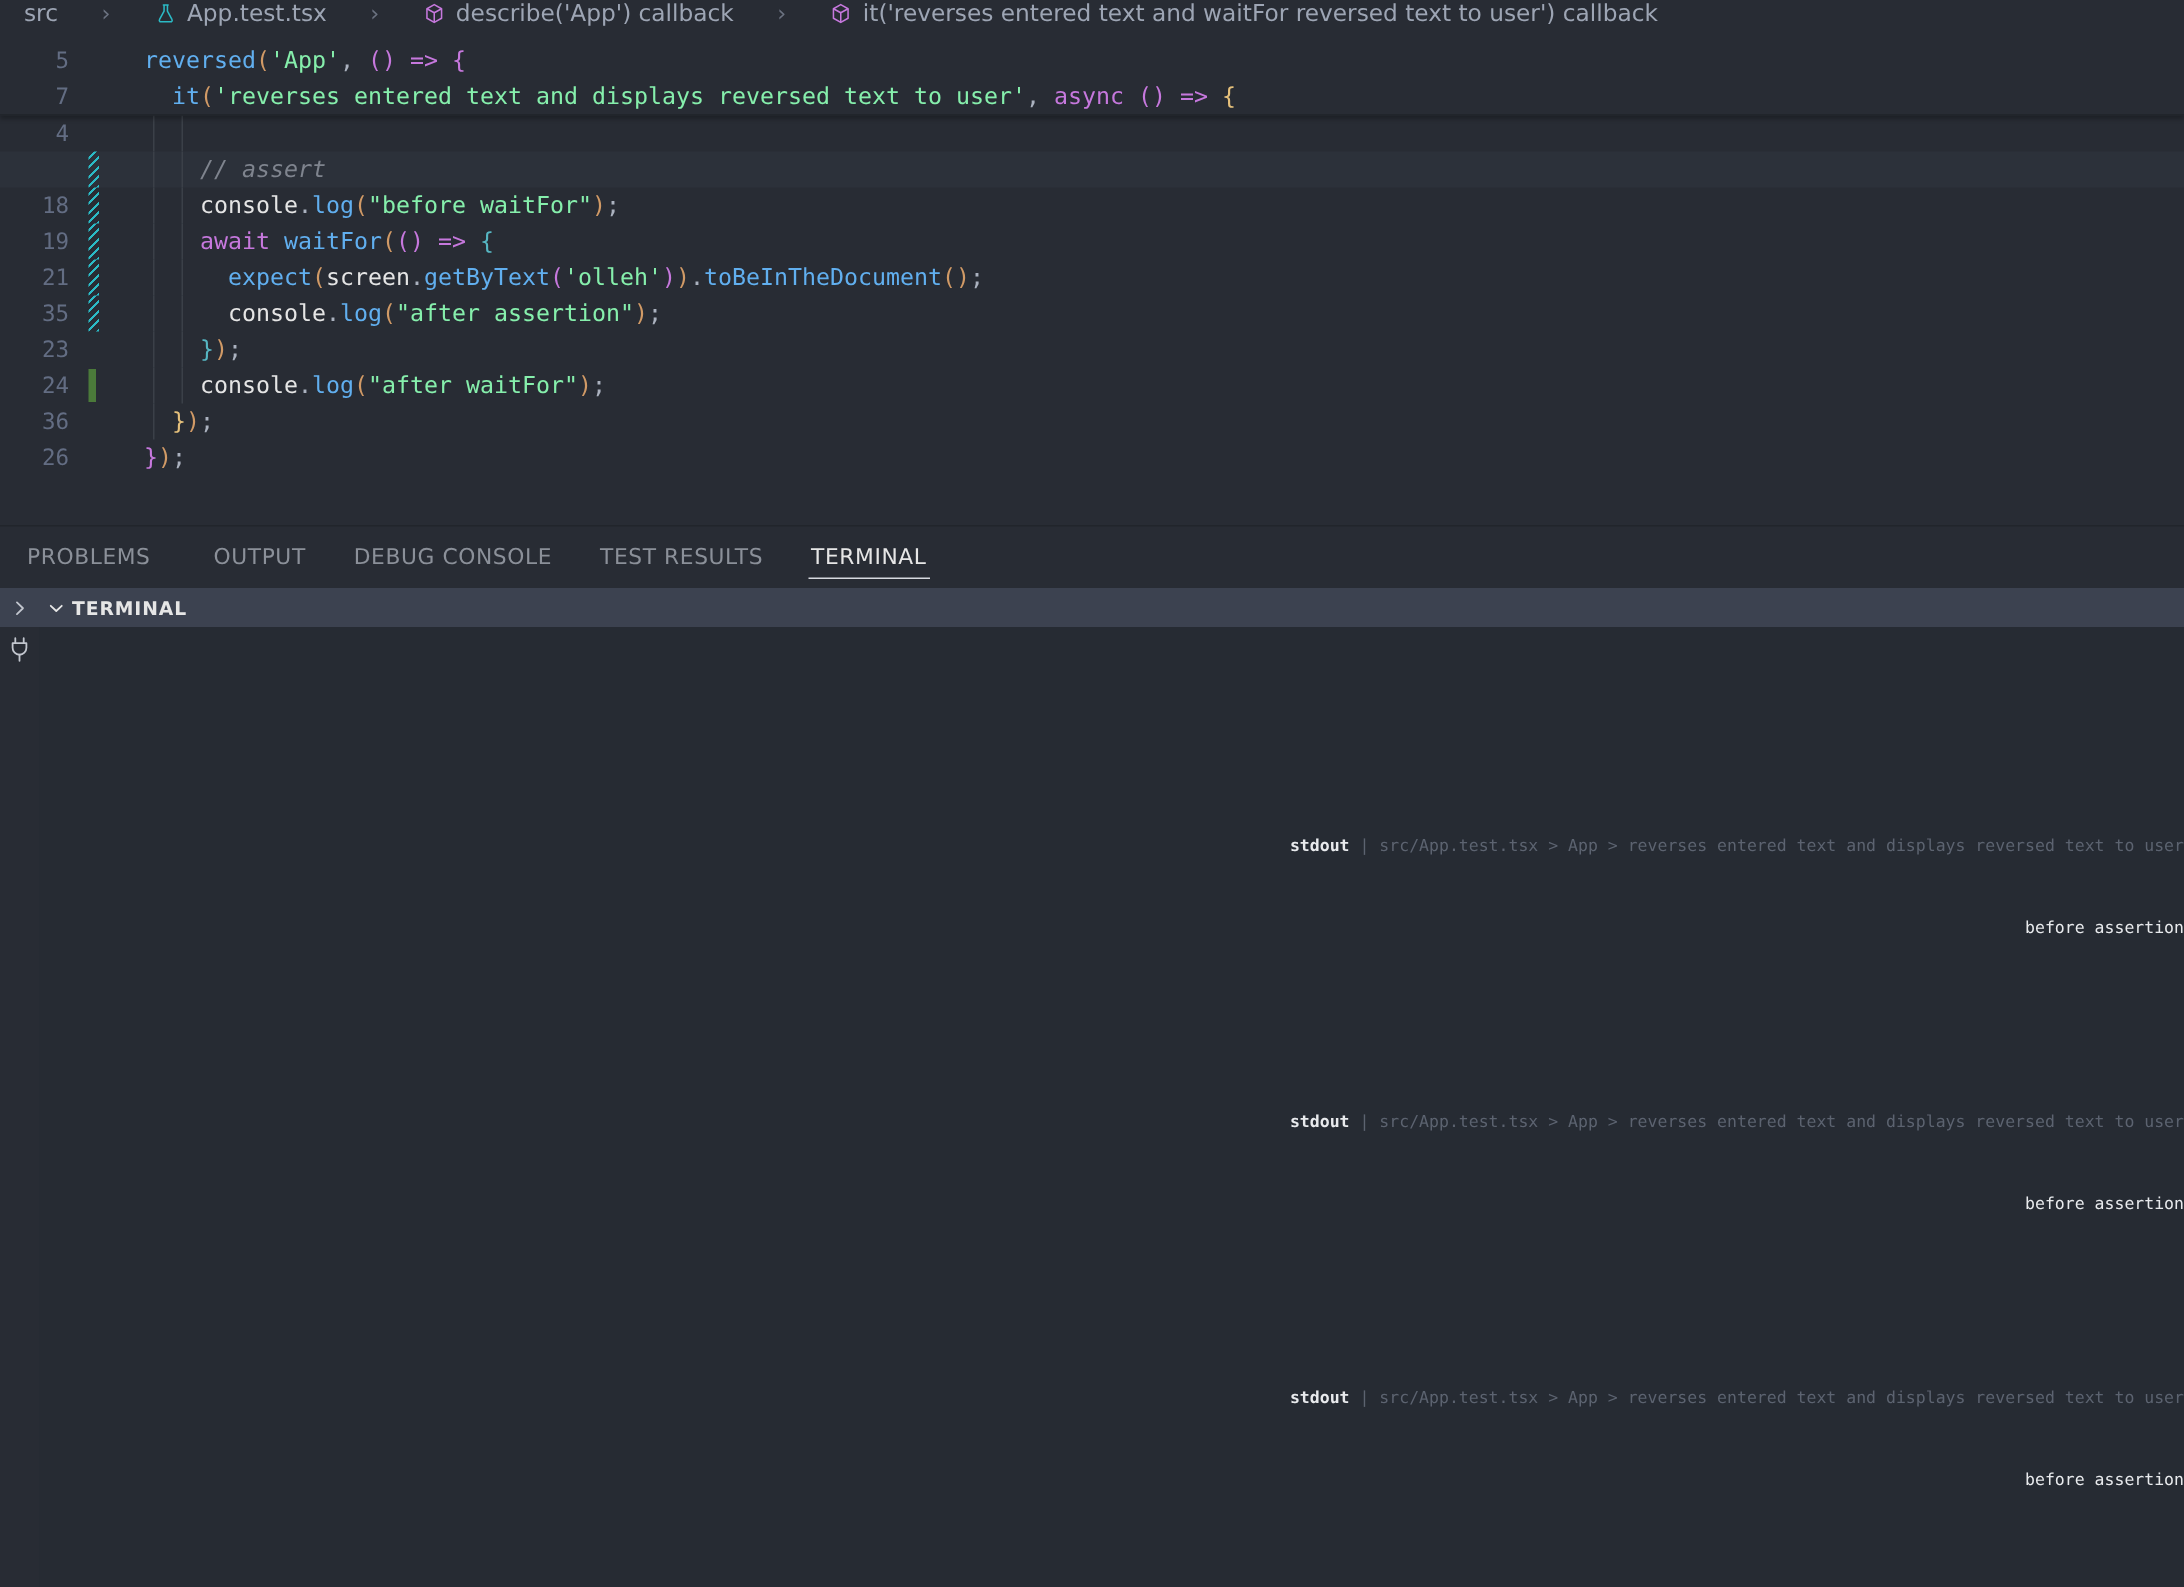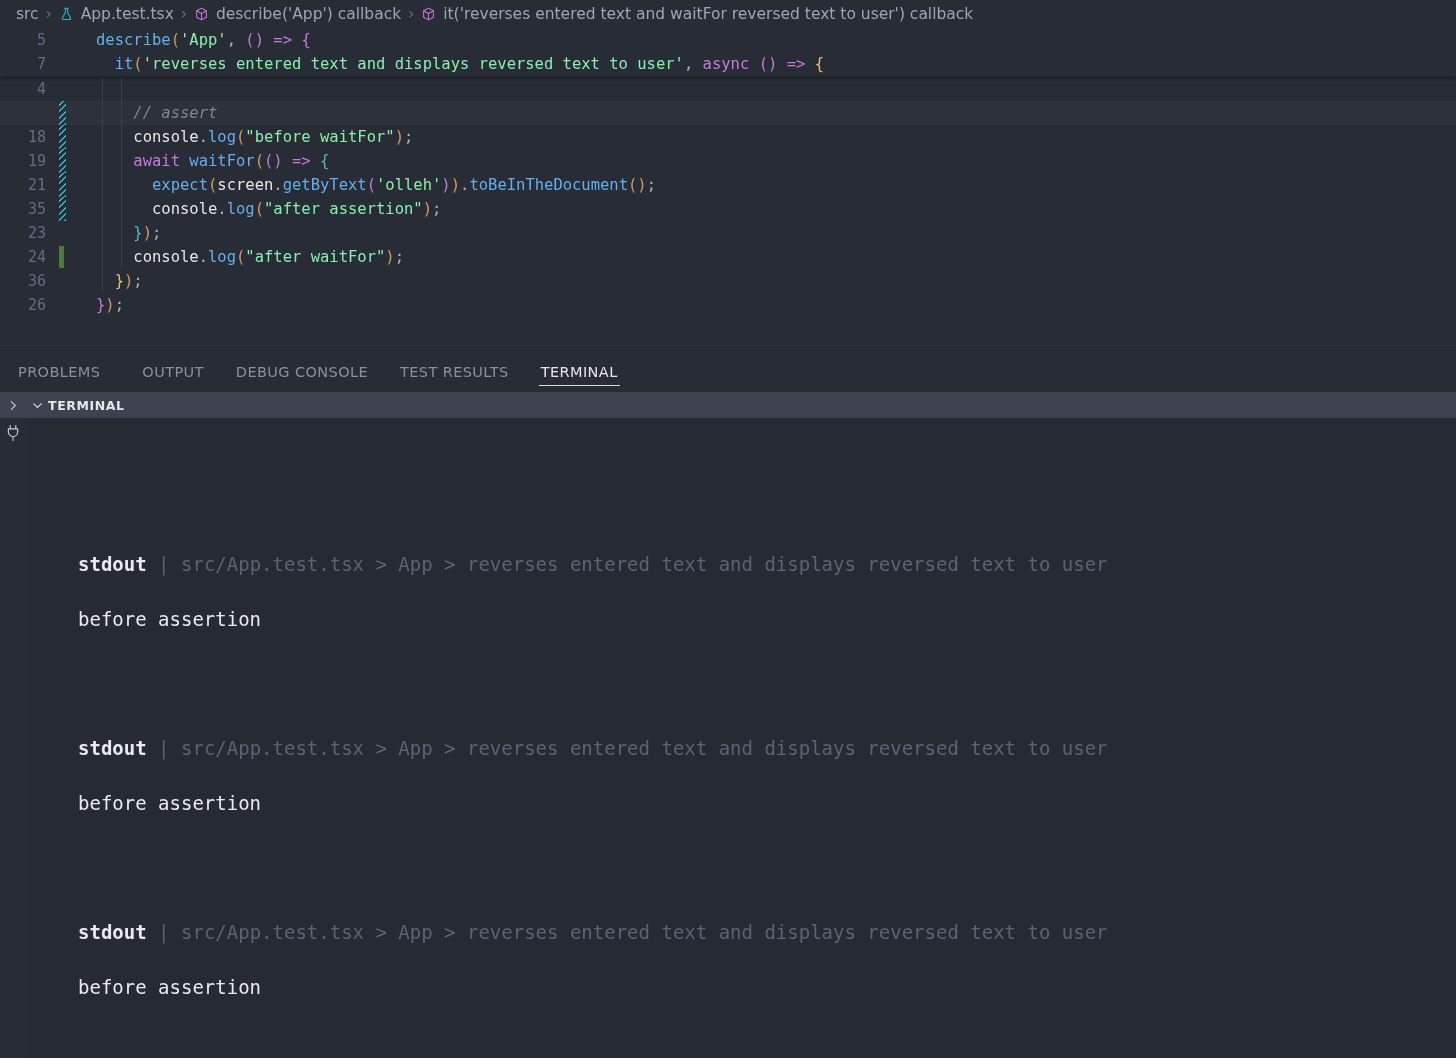--- a/index.html
+++ b/index.html
@@ -13,27 +13,28 @@
   .app {
     width: 1456px; height: 1058px;
     display: flex; flex-direction: column;
     background: #282c34;
   }
 
   
   .breadcrumb {
     height: 28px;
     background: #282c34;
-    display: flex; align-items: center;
+    display: flex; align-items: flex-start;
     padding-left: 16px;
     font-size: 15.5px;
     color: #9da5b4;
     white-space: nowrap;
     flex: 0 0 28px;
     font-family: "DejaVu Sans", sans-serif;
+    gap: 22px;
   }
   .bc-item { display: inline-flex; align-items: center; gap: 7px; }
   .bc-sep { color: #6b7280; margin: 0 7px; font-size: 15px; }
   .bc-icon { display: inline-flex; align-items: center; }
 
   
   .editor {
     flex: 0 0 322px;
     position: relative;
     background: #282c34;
@@ -170,25 +171,26 @@
     width: 26px; min-width: 26px;
     background: #282c34;
     display: flex; flex-direction: column; align-items: center;
     padding-top: 6px;
   }
   .term-body {
     flex: 1;
     background: #262b33;
     padding: 8px 0 0 52px;
     font-family: "DejaVu Sans Mono", monospace;
-    font-size: 19px;
+    font-size: 11px;
     line-height: 18.4px;
     color: #d7dae0;
     overflow: hidden;
     white-space: pre;
+    text-align: right;
   }
   .term-line { height: 18.4px; white-space: pre; }
   .term-blank { height: 18.4px; }
   .dim { color: #5c6370; }
   .white { color: #e8eaed; }
   .bold { font-weight: bold; }
 </style>
 </head>
 <body>
 
@@ -229,21 +231,21 @@
     </span>
   </div>
 
   <div class="editor">
 
     <div class="sticky-scroll">
       <div class="code-line">
         <span class="ln">5</span>
         <span class="gutter-deco"></span>
         <span class="lightbulb"></span>
-        <span class="codetext"><span class="t-fn">describe</span><span class="t-par1">(</span><span class="t-str">'App'</span><span class="t-plain">, </span><span class="t-par2">()</span><span class="t-plain"> </span><span class="t-kw">=&gt;</span><span class="t-plain"> </span><span class="t-par2">{</span></span>
+        <span class="codetext"><span class="t-fn">reversed</span><span class="t-par1">(</span><span class="t-str">'App'</span><span class="t-plain">, </span><span class="t-par2">()</span><span class="t-plain"> </span><span class="t-kw">=&gt;</span><span class="t-plain"> </span><span class="t-par2">{</span></span>
       </div>
       <div class="code-line">
         <span class="ln">7</span>
         <span class="gutter-deco"></span>
         <span class="lightbulb"></span>
         <span class="codetext">  <span class="t-fn">it</span><span class="t-par1">(</span><span class="t-str">'reverses entered text and displays reversed text to user'</span><span class="t-plain">, </span><span class="t-kw">async</span><span class="t-plain"> </span><span class="t-par2">()</span><span class="t-plain"> </span><span class="t-kw">=&gt;</span><span class="t-plain"> </span><span class="t-yellow">{</span></span>
       </div>
     </div>
 
     <div class="code-line">

